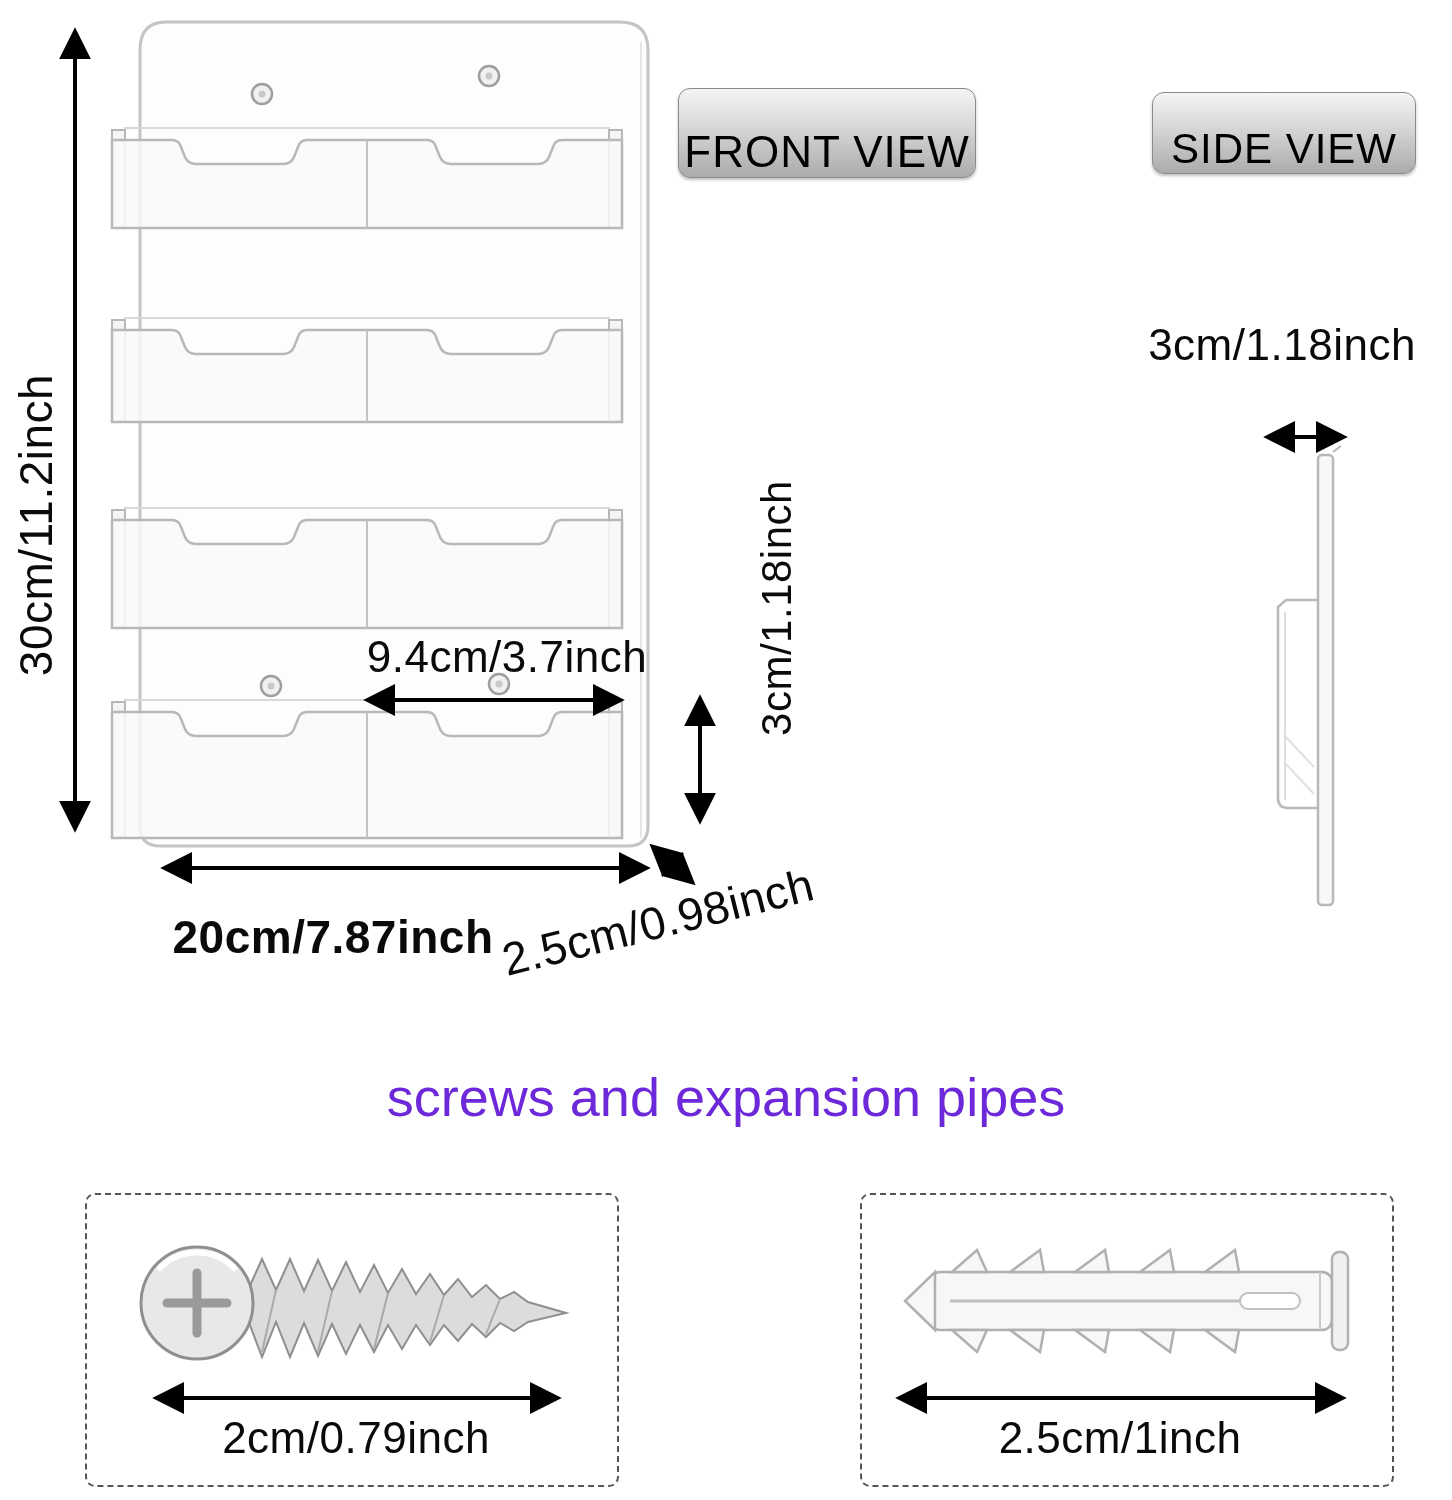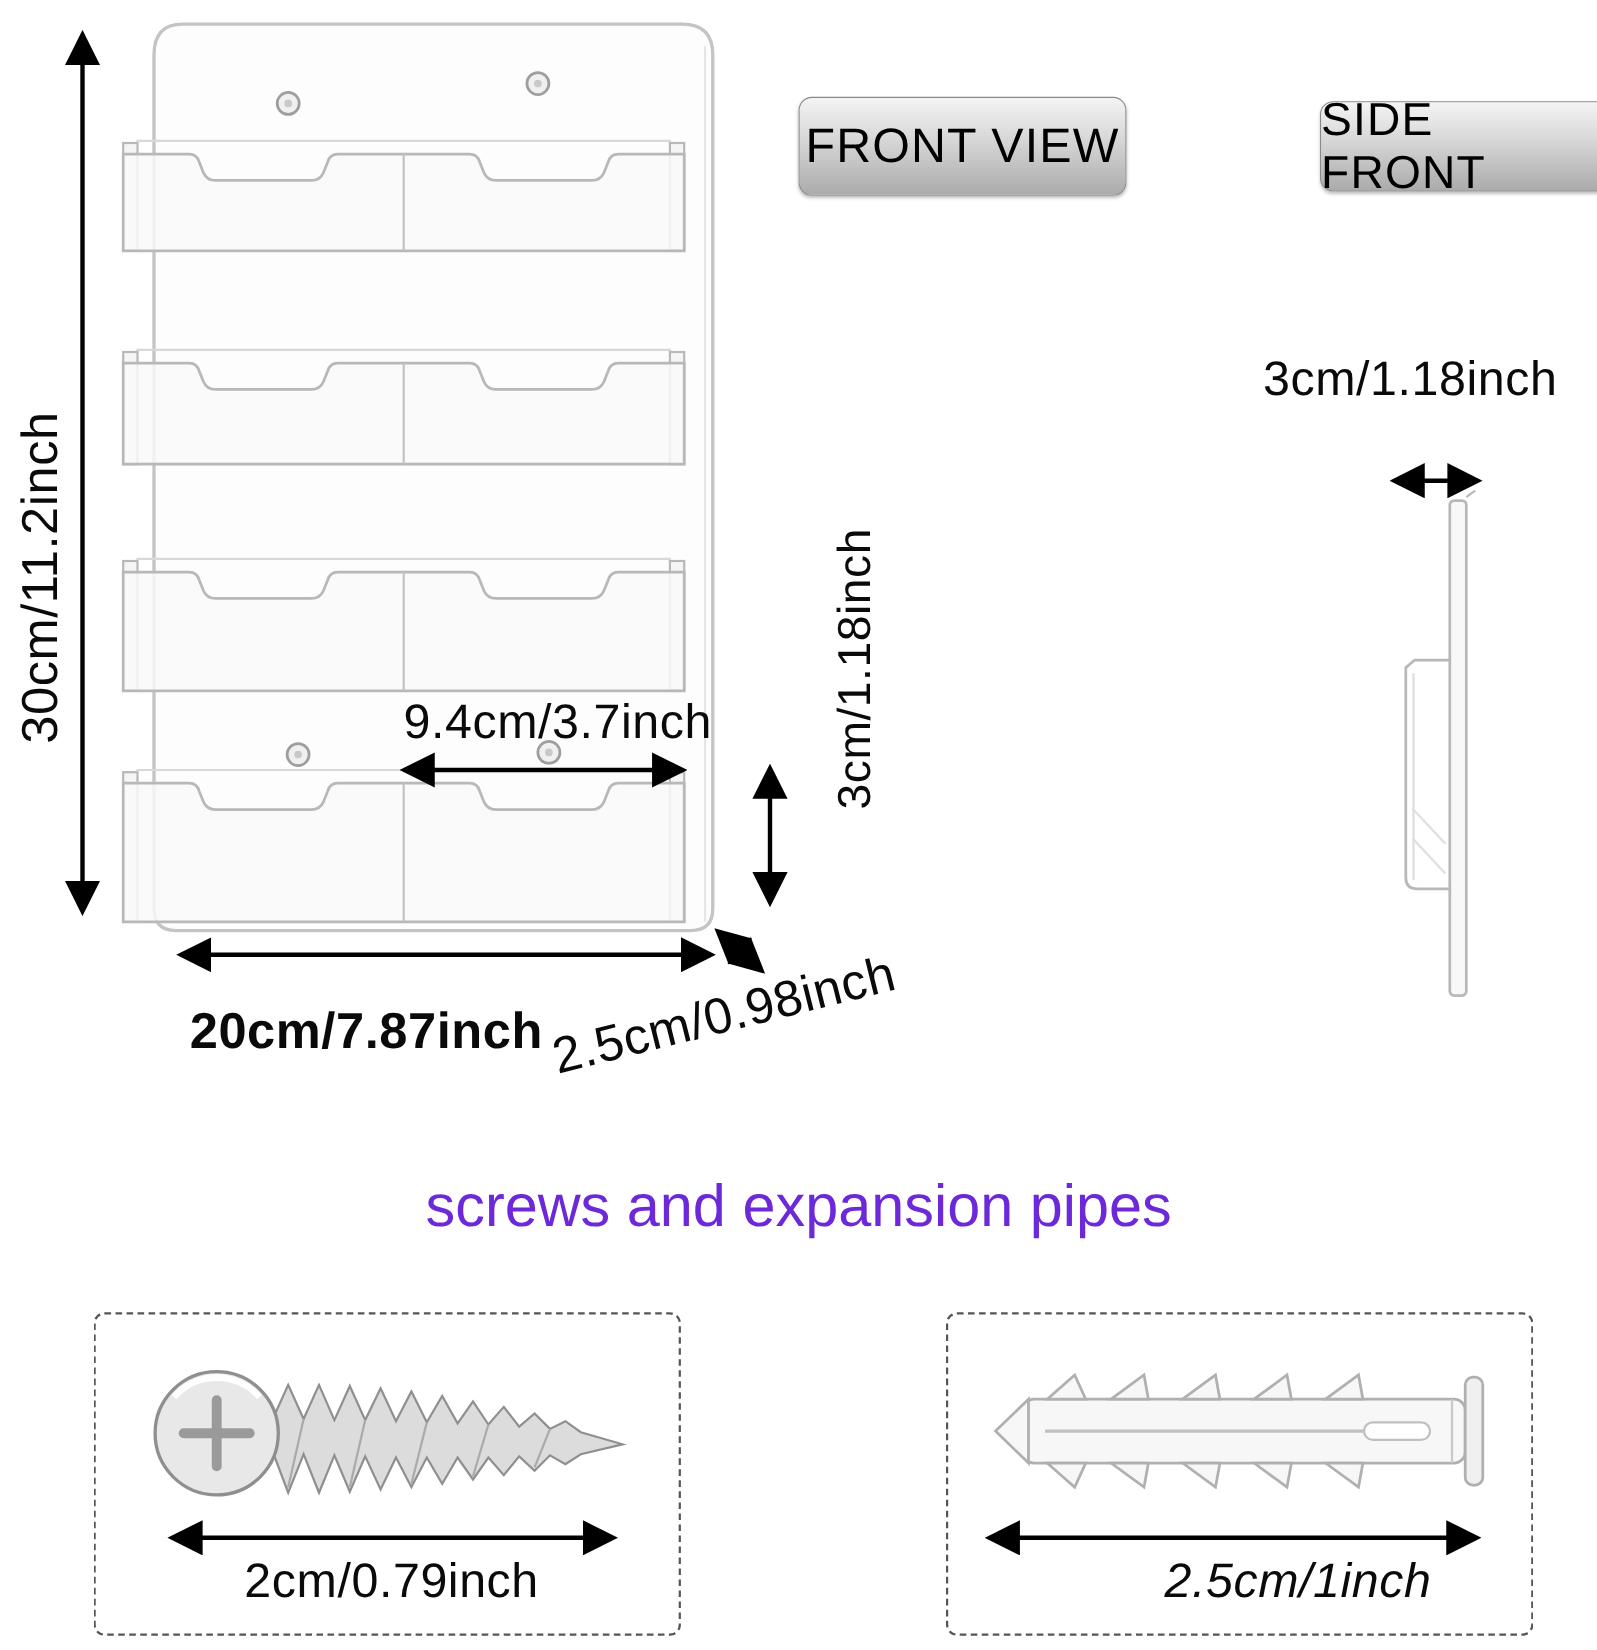--- a/index.html
+++ b/index.html
@@ -9,26 +9,25 @@
   }
   .art{position:absolute;left:0;top:0;}
   .lbl{
     position:absolute;white-space:nowrap;
     transform:translate(-50%,-50%);
     font-size:46px;color:#0a0a0a;letter-spacing:0.5px;
   }
   .lbl.rot90{transform:translate(-50%,-50%) rotate(-90deg);}
   .lbl.tilt{transform:translate(-50%,-50%) rotate(-14deg);}
   .badge{
-    position:absolute;display:flex;align-items:center;justify-content:center;
+    position:absolute;display:flex;align-items:flex-end;justify-content:center;
     background:linear-gradient(180deg,#f4f4f4 0%,#d9d9d9 40%,#ababab 100%);
     border:1px solid #8a8a8a;border-radius:12px;
     font-size:44px;color:#000;letter-spacing:1px;
     box-shadow:0 2px 3px rgba(0,0,0,0.25);
-    margin-left:48px;
   }
   .title{
     position:absolute;transform:translate(-50%,-50%);
     font-size:54px;color:#6d28d9;white-space:nowrap;
   }
   .dashed-box{
     position:absolute;border:2px dashed #555;border-radius:10px;
   }
 </style>
 </head>
@@ -151,21 +150,21 @@
 
       <rect x="1332" y="1252" width="16" height="98" rx="7" fill="#f0f0f0" stroke="#b0b0b0" stroke-width="2.5"></rect>
     </g>
     <line x1="900" y1="1398" x2="1342" y2="1398" stroke="#000" stroke-width="4" marker-start="url(#ah)" marker-end="url(#ah)"></line>
   </svg>
 
   <div class="badge" style="left:678px;top:88px;width:296px;height:88px;">
     <span>FRONT VIEW</span>
   </div>
   <div class="badge" style="left:1152px;top:92px;width:262px;height:80px;font-size:42px;">
-    <span>SIDE FRONT</span>
+    <span>SIDE VIEW</span>
   </div>
 
   <div class="lbl rot90" style="left:36px;top:525px;">30cm/11.2inch</div>
 
   <div class="lbl" style="left:507px;top:657px;font-size:44px;">9.4cm/3.7inch</div>
 
   <div class="lbl rot90" style="left:777px;top:608px;font-size:42px;">3cm/1.18inch</div>
 
   <div class="lbl" style="left:333px;top:937px;font-weight:bold;">20cm/7.87inch</div>
 
@@ -173,15 +172,15 @@
 
   <div class="lbl" style="left:1282px;top:345px;font-size:44px;">3cm/1.18inch</div>
 
   <div class="title" style="left:726px;top:1097px;">screws and expansion pipes</div>
 
   <div class="dashed-box" style="left:85px;top:1193px;width:530px;height:290px;"></div>
   <div class="dashed-box" style="left:860px;top:1193px;width:530px;height:290px;"></div>
 
   <div class="lbl" style="left:356px;top:1438px;font-size:44px;">2cm/0.79inch</div>
 
-  <div class="lbl" style="left:1180px;top:1438px;font-size:44px;font-style:italic;">2.5cm/1inch</div>
+  <div class="lbl" style="left:1120px;top:1438px;font-size:44px;">2.5cm/1inch</div>
 
 </div>
 
 </body></html>

